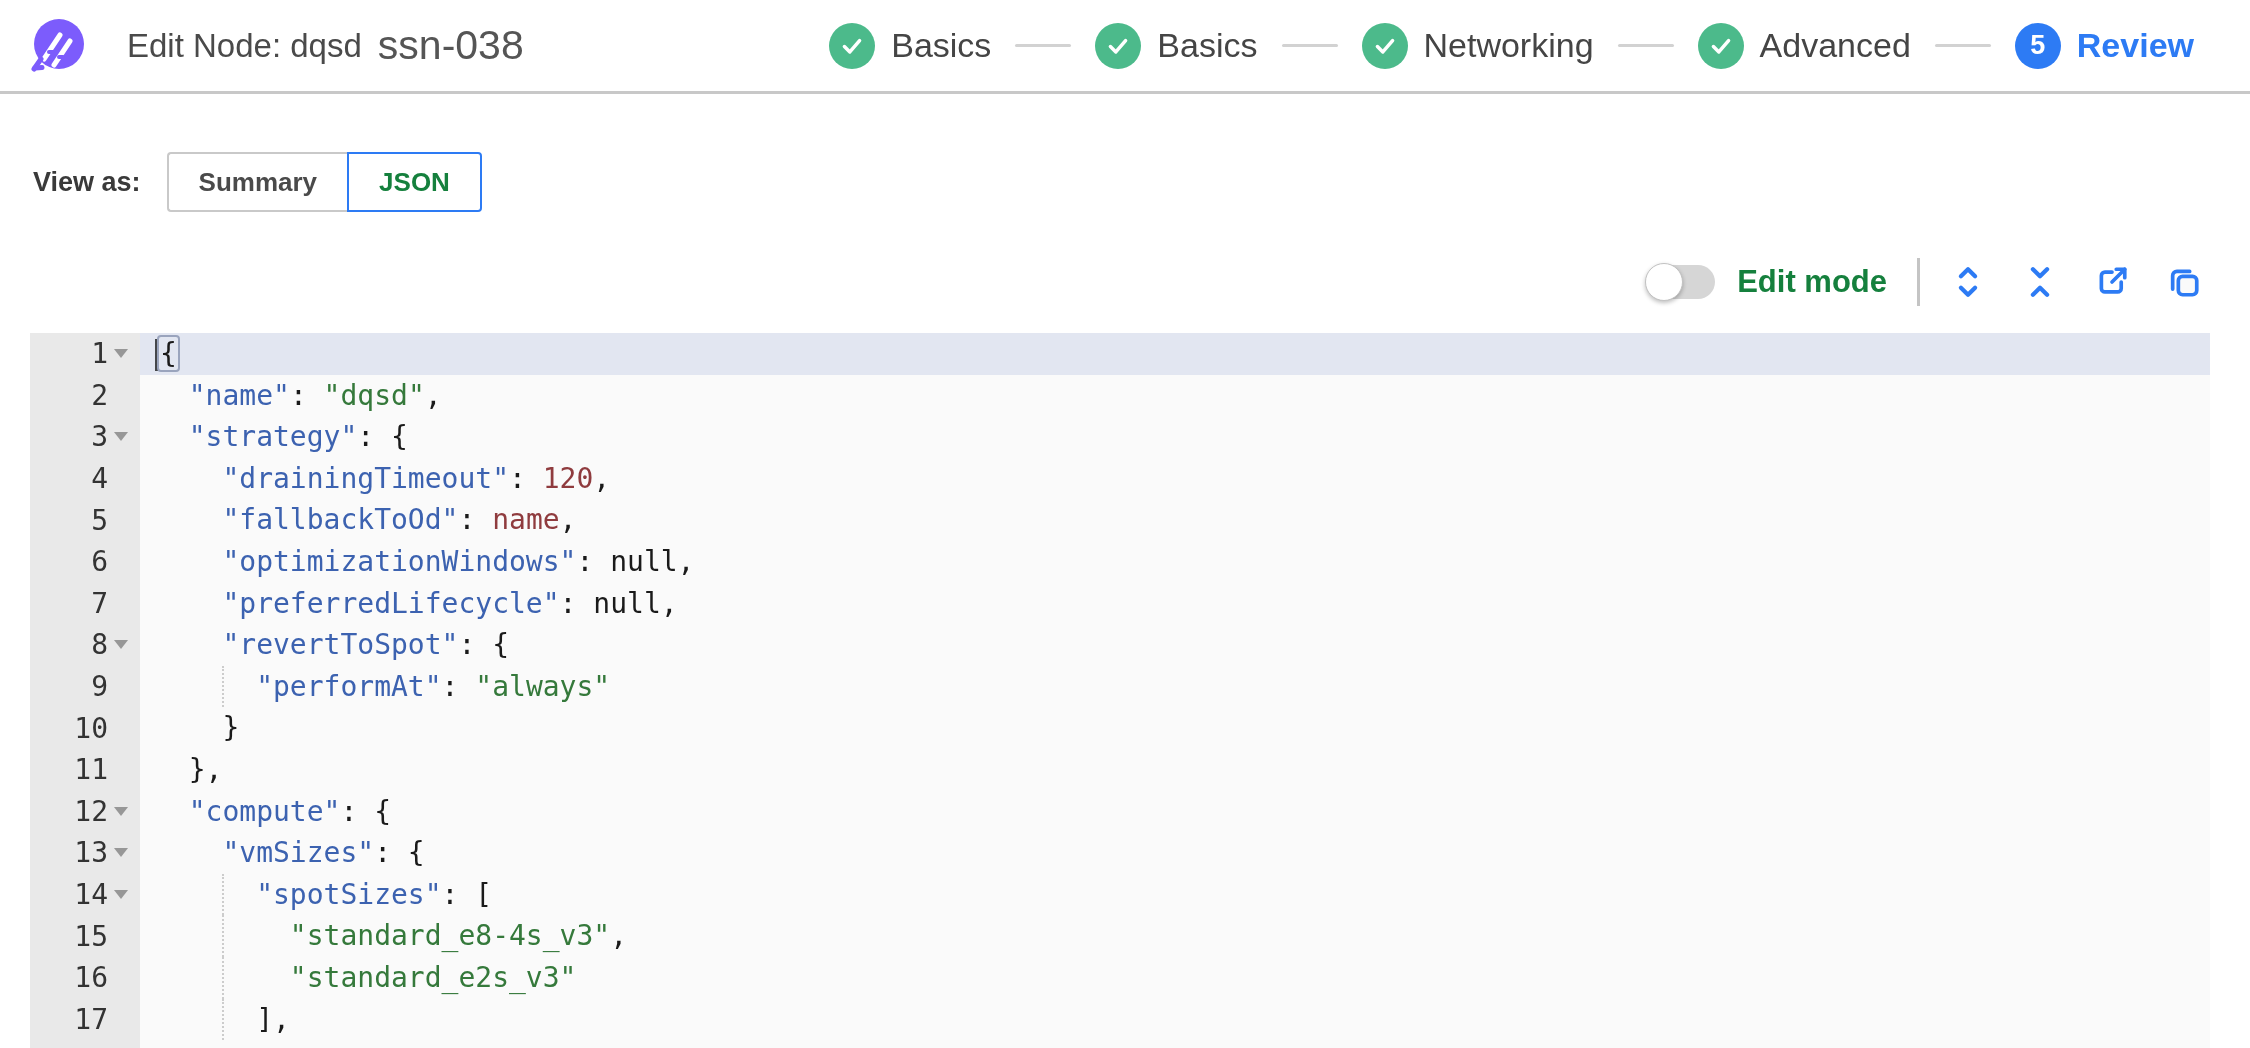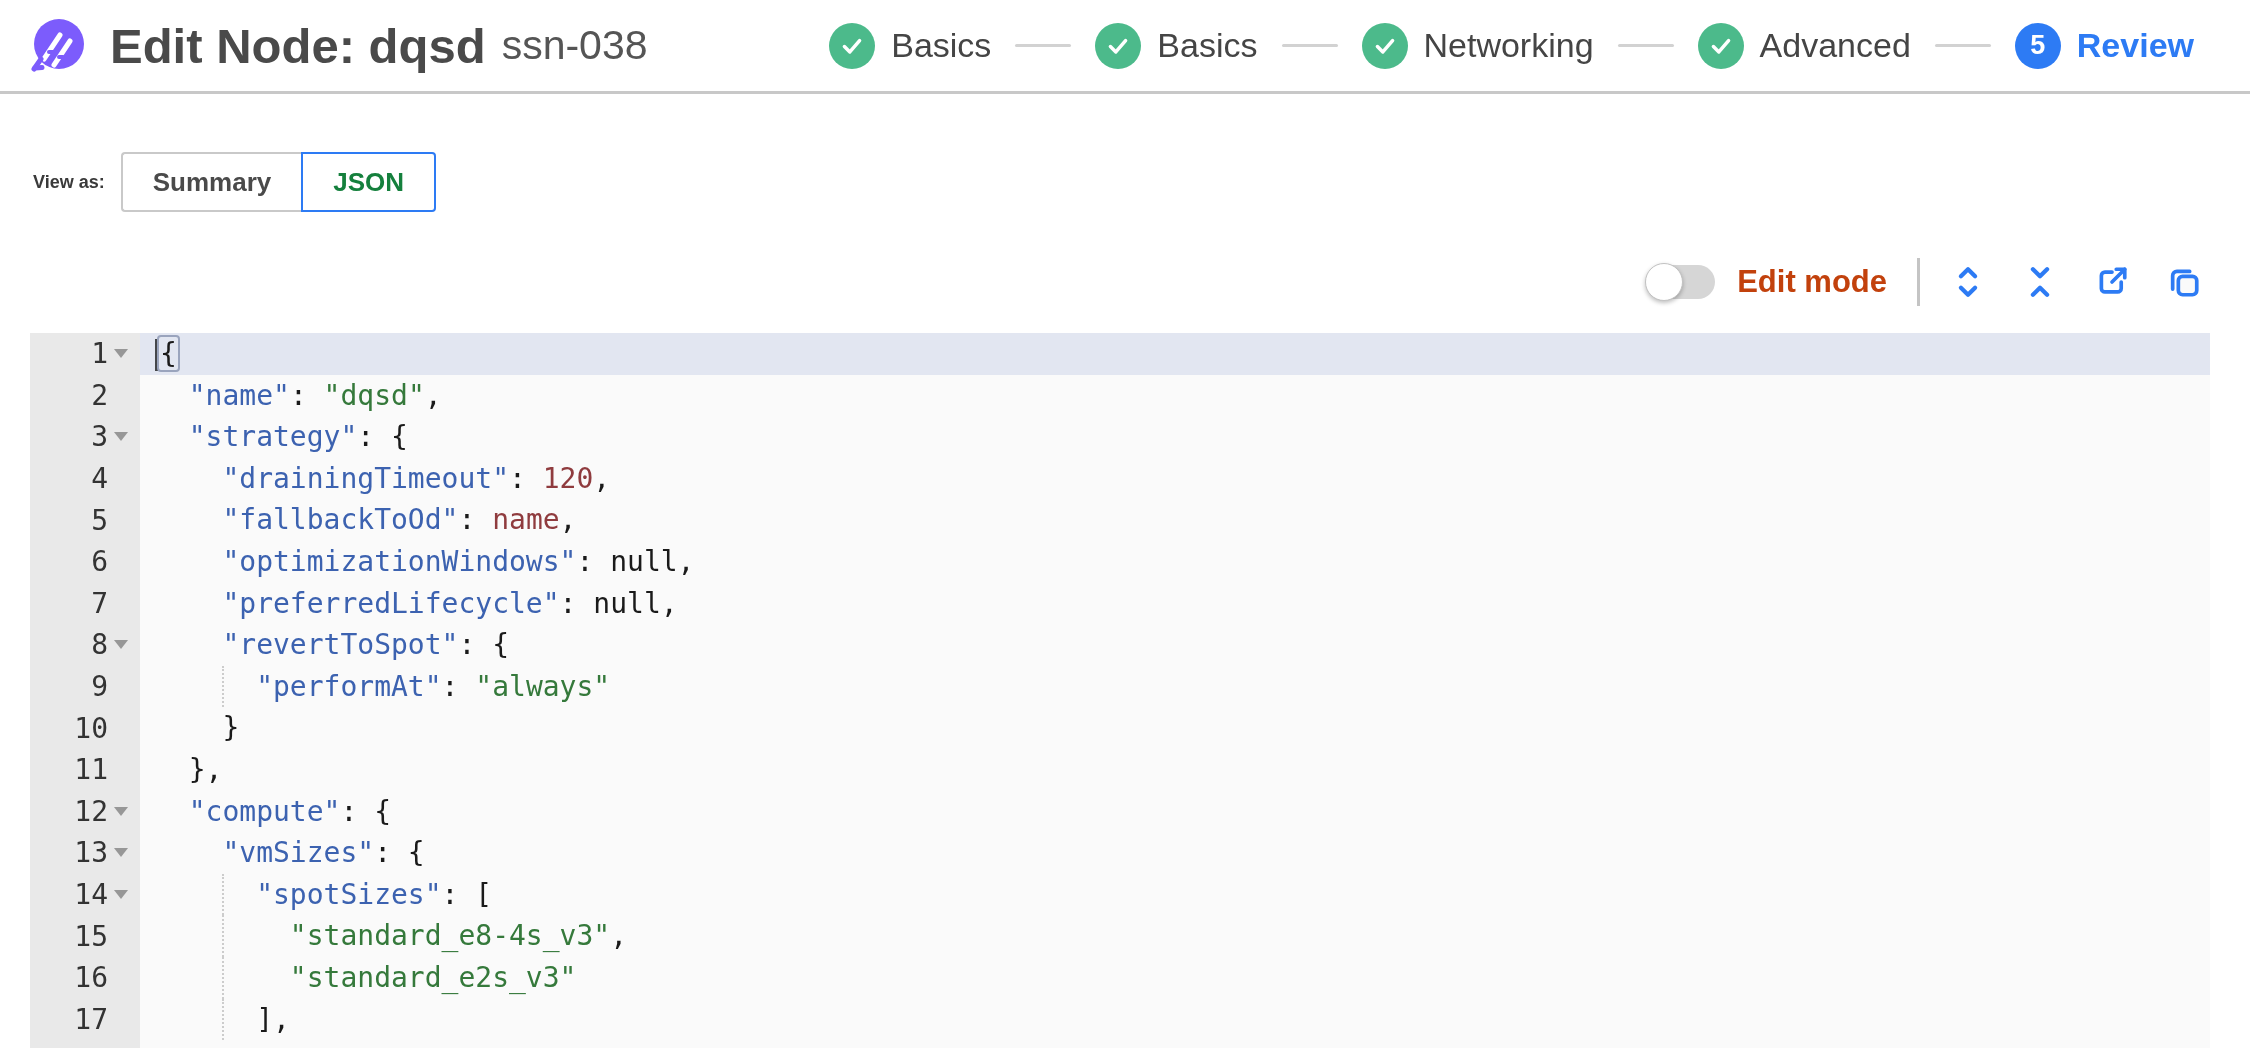--- a/index.html
+++ b/index.html
@@ -4,55 +4,55 @@
 <style>
   * { margin:0; padding:0; box-sizing:border-box; }
   html,body { width:2250px; height:1048px; background:#ffffff; overflow:hidden;
               font-family:"Liberation Sans", sans-serif; }
 
   
   .header { position:absolute; left:0; top:0; width:2250px; height:94px;
             display:flex; align-items:center; padding:0 30px 0 30px;
             border-bottom:3px solid #c8c8c8; background:#fff; }
   .logo { width:54px; height:54px; flex:0 0 auto; }
-  .page-title { font-size:49px; font-weight:700; color:#4a4a4a; margin-left:26px;
+  .page-title { font-size:33px; font-weight:400; color:#4a4a4a; margin-left:43px;
                 white-space:nowrap; }
   .node-id { font-size:41px; font-weight:400; color:#555555; margin-left:16px;
              white-space:nowrap; max-width:160px; overflow:hidden; flex:0 0 auto; }
 
   
   .stepper { margin-left:auto; margin-right:26px; display:flex; align-items:center; }
   .step { display:flex; align-items:center;text-align:center; }
   .step-circle { width:46px; height:46px; border-radius:50%; display:flex;
                  align-items:center; justify-content:center; flex:0 0 auto; }
   .step-circle.done { background:#4cba8b; }
   .step-circle.current { background:#2d7bf4; color:#fff; font-size:27px; font-weight:700; }
   .step-label { margin-left:16px; font-size:34px; font-weight:500; color:#454545; white-space:nowrap; }
   .step.current .step-label { color:#2d7bf4; font-weight:700; }
   .step-connector { width:56px; height:3px; background:#d2d2d2; margin:0 24px; border-radius:2px; }
 
   
   .viewas-row { position:absolute; left:33px; top:152px; display:flex; align-items:center; }
-  .viewas-label { font-size:18px; font-weight:700; color:#3a3a3a; margin-right:16px; }
+  .viewas-label { font-size:27px; font-weight:700; color:#3a3a3a; margin-right:26px; }
   .seg { display:flex; }
   .seg-btn { height:60px; min-width:126px; padding:0 30px; background:#fff;
              border:2px solid #c9c9c9; font-size:26px; font-weight:700; color:#4a4a4a;
              display:flex; align-items:center; justify-content:center; cursor:pointer; }
   .seg-btn.first { border-radius:4px 0 0 4px; border-right:none; }
   .seg-btn.selected { border:2px solid #2d7bf4; color:#15803d; border-radius:0 4px 4px 0; }
 
   
   .toolbar { position:absolute; top:252px; right:48px; height:60px;
              display:flex; align-items:center; }
   .toggle { position:relative; width:68px; height:34px; border-radius:17px;
             background:#d6d6d6; cursor:pointer; flex:0 0 auto; }
   .toggle-knob { position:absolute; left:-2px; top:-2px; width:38px; height:38px;
                  border-radius:50%; background:#fff; border:1px solid #c2c2c2;
                  box-shadow:0 2px 4px rgba(0,0,0,0.25); }
-  .editmode-label { font-size:31px; font-weight:600; color:#c2410c; margin-left:22px; white-space:nowrap; }
+  .editmode-label { font-size:31px; font-weight:600; color:#15803d; margin-left:22px; white-space:nowrap; }
   .toolbar-divider { width:3px; height:48px; background:#c4c4c4; margin:0 30px; }
   .tool-icons { display:flex; align-items:center; gap:36px; }
   .tool-icon { width:36px; height:36px; display:flex; align-items:center;
                justify-content:center; cursor:pointer; }
   .tool-icon svg { width:34px; height:34px; }
 
   
   .editor { position:absolute; left:30px; top:333px; width:2180px; height:715px;
             display:flex; background:#fafafa; overflow:hidden;
             font-family:"DejaVu Sans Mono", monospace; }

